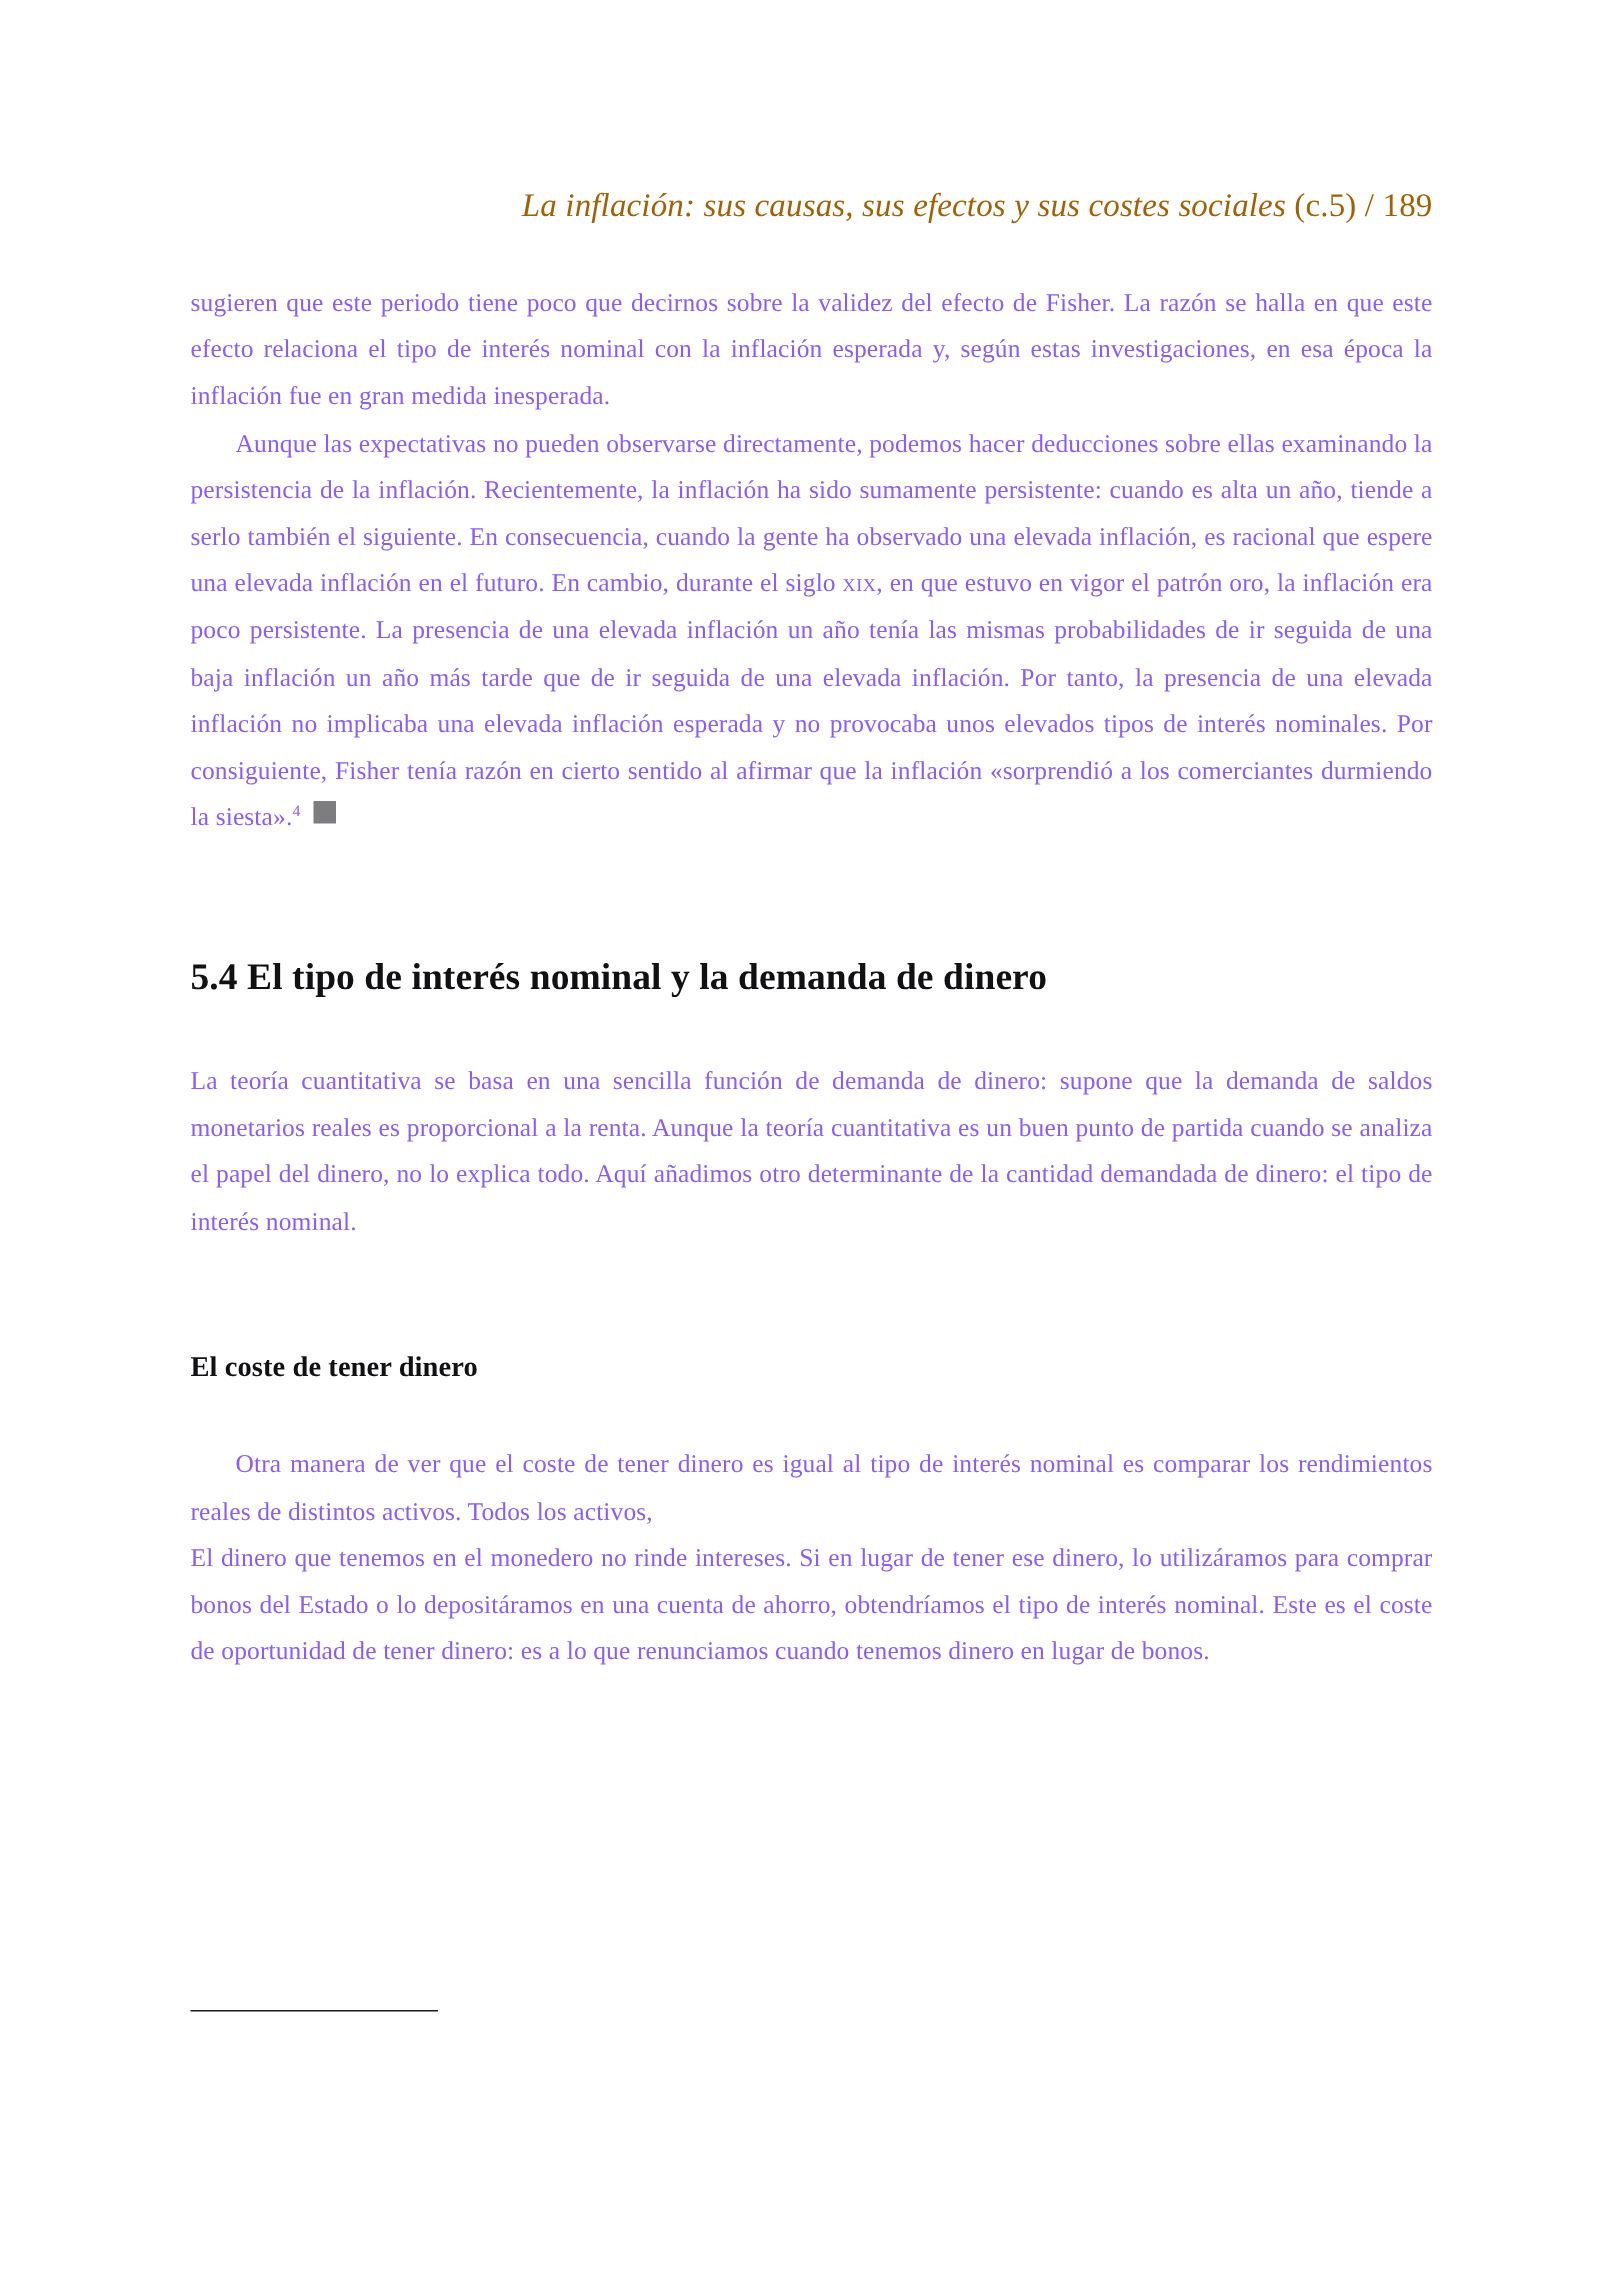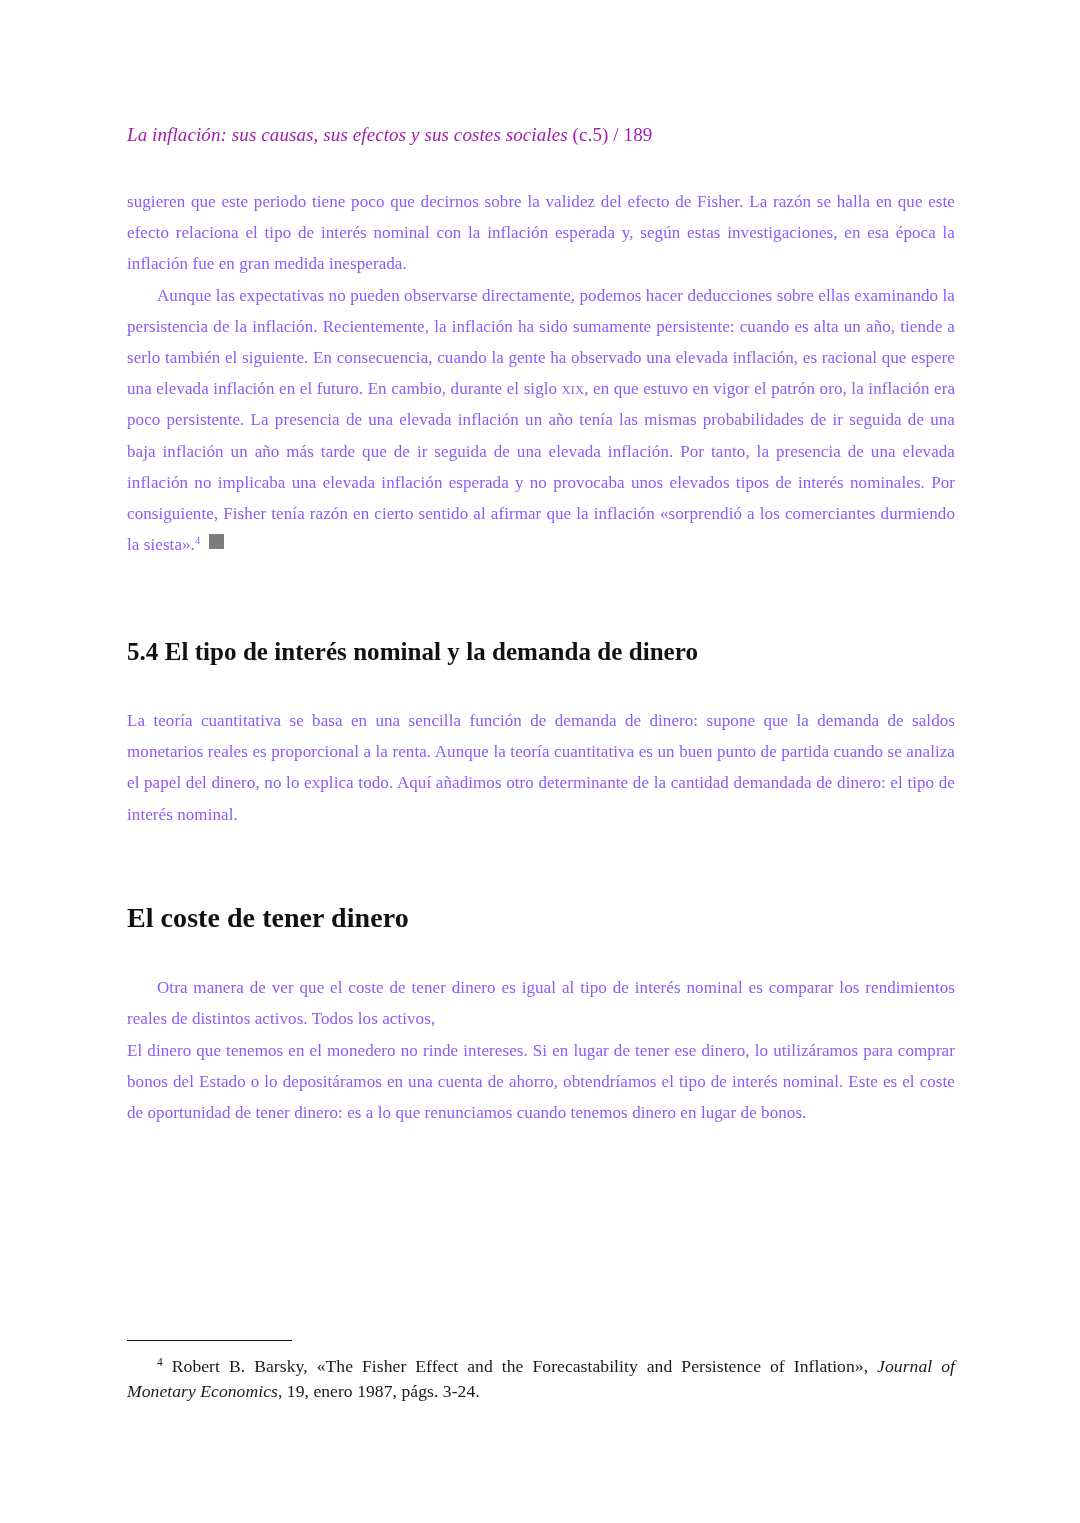--- a/index.html
+++ b/index.html
@@ -20,23 +20,24 @@
     overflow: hidden;
     box-sizing: border-box;
   }
 
   
   .running-head {
     position: absolute;
     left: 127px;
     right: 125px;
     top: 123px;
-    font-size: 19px;
+    text-align: right;
+    font-size: 22px;
     line-height: 1.25;
-    color: #a21caf;
+    color: #a16207;
     letter-spacing: 0.1px;
     white-space: nowrap;
   }
   .running-head .rh-title {
     font-style: italic;
   }
   .running-head .rh-tail {
     font-style: normal;
   }
 
@@ -88,21 +89,21 @@
     margin: 0;
     font-size: 25px;
     font-weight: bold;
     line-height: 1.3;
     letter-spacing: 0.05px;
     color: #111013;
   }
 
   h3.subsection-heading {
     margin: 0;
-    font-size: 28px;
+    font-size: 19px;
     font-weight: bold;
     line-height: 1.3;
     letter-spacing: 0.05px;
     color: #111013;
   }
 
   
   .gap-before-section { height: 76px; }
   .gap-after-section  { height: 36px; }
   .gap-before-sub     { height: 70px; }
@@ -169,16 +170,15 @@
     <div class="gap-after-sub"></div>
 
     <p class="body indent"><span>Otra manera de ver que el coste de tener dinero es igual al tipo de interés nominal es comparar los rendimientos reales de distintos activos. Todos los activos,</span></p>
 
     <p class="body"><span>El dinero que tenemos en el monedero no rinde intereses. Si en lugar de tener ese dinero, lo utilizáramos para comprar bonos del Estado o lo depositáramos en una cuenta de ahorro, obtendríamos el tipo de interés nominal. Este es el coste de oportunidad de tener dinero: es a lo que renunciamos cuando tenemos dinero en lugar de bonos.</span></p>
 
   </div>
 
   <div class="footnote-area">
     <div class="footnote-rule"></div>
-    <p class="footnote"><sup class="fn-num">4</sup><span> Robert B. Barsky, «The Fisher Effect and the Forecastability and Persistence of Inflation», </span><span class="journal">Journal of Monetary Economics</span><span>, 19, enero 1987, págs. 3-24.</span></p>
   </div>
 
 </div>
 
 </body></html>

